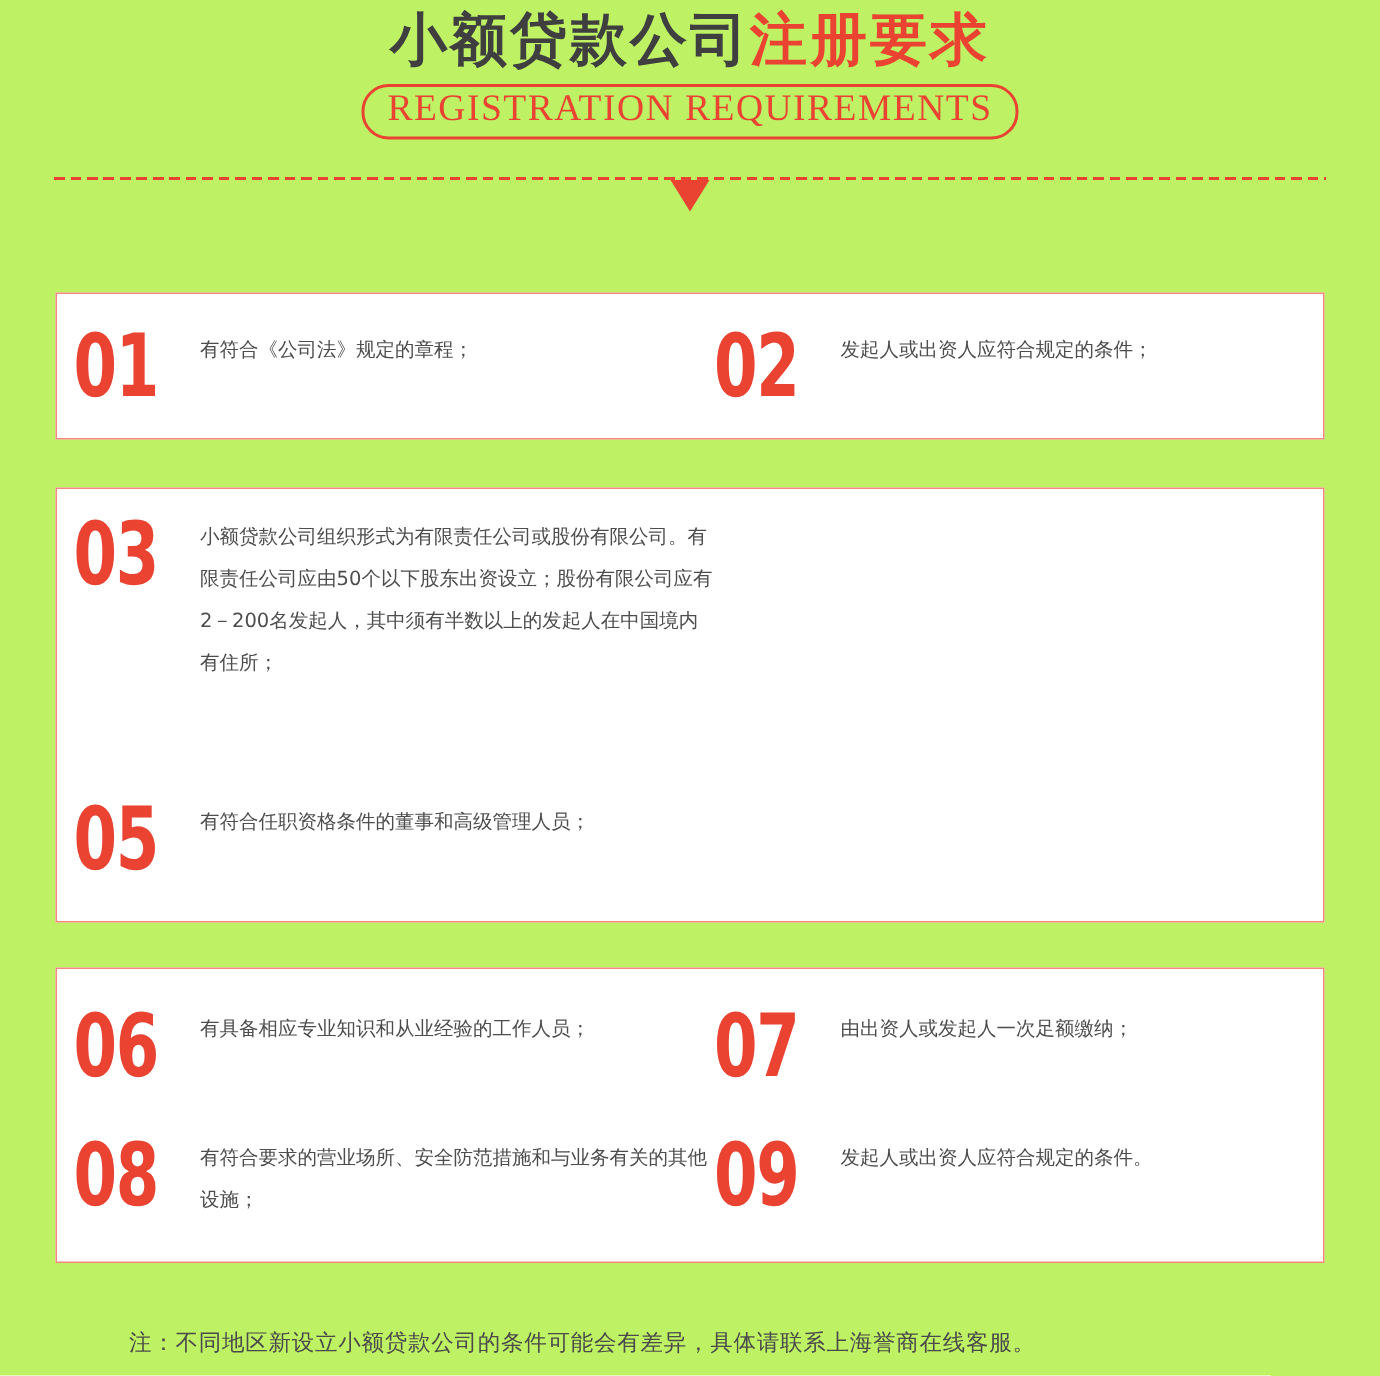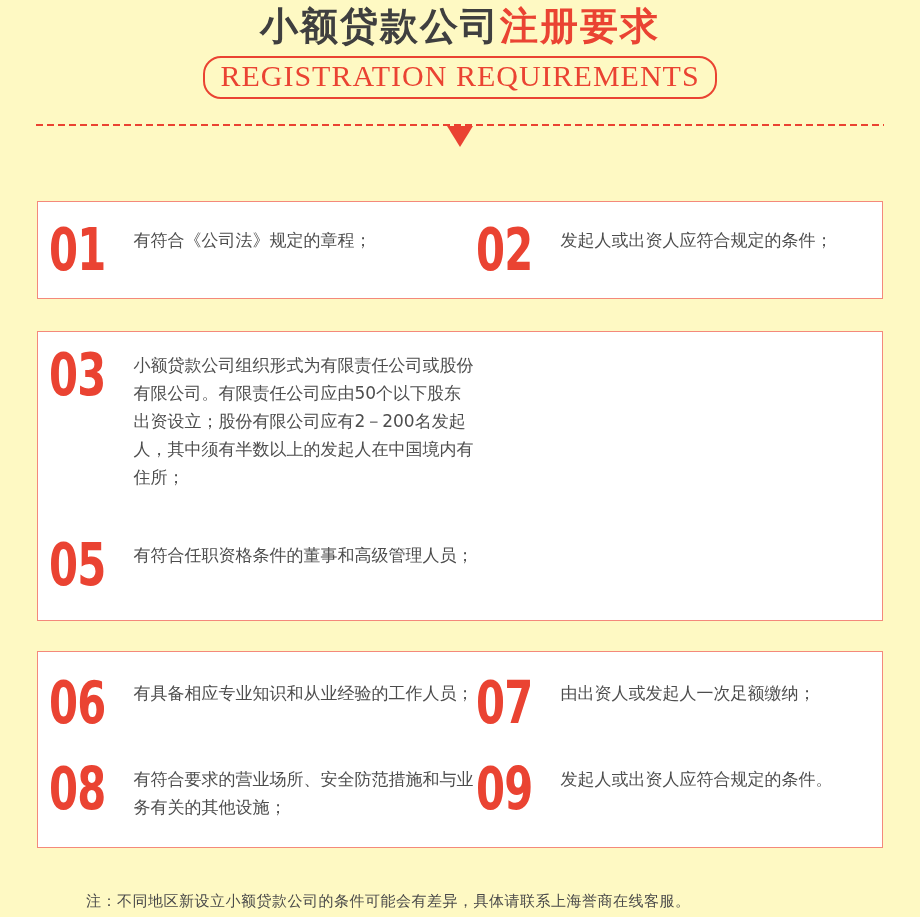--- a/index.html
+++ b/index.html
@@ -3,21 +3,21 @@
 <meta charset="utf-8">
 <style>
   * { box-sizing: border-box; }
   html, body { margin: 0; padding: 0; background: #ffffff; }
   body { font-family: "DejaVu Sans", "Liberation Sans", sans-serif; }
 
   .page {
     position: relative;
     width: 920px;
     height: 917px;
-    background: #fef9c3;
+    background: #bef264;
     overflow: hidden;
   }
 
   
   .title {
     margin: 0;
     padding-top: 5px;
     text-align: center;
     font-size: 38px;
     line-height: 1.12;
@@ -27,21 +27,21 @@
   .t-dark { color: #3f3f3f; }
   .t-red  { color: #ea4332; }
 
   .badge-wrap { text-align: center; margin-top: 8px; }
   .badge {
     display: inline-block;
     border: 2px solid #ea4332;
     border-radius: 18px;
     padding: 1px 15px 4px;
     font-family: "Liberation Serif", "DejaVu Serif", serif;
-    font-size: 30px;
+    font-size: 25px;
     color: #ea4332;
     letter-spacing: 1px;
     white-space: nowrap;
   }
 
   
   .divider { position: relative; margin: 25px 36px 0; height: 24px; }
   .divider::before {
     content: "";
     position: absolute; left: 0; right: 0; top: 0; height: 2px;
@@ -100,21 +100,21 @@
     font-weight: 800;
     color: #ea4332;
     letter-spacing: -0.02em;
     transform: scaleX(0.72);
     transform-origin: left center;
     white-space: nowrap;
   }
   .txt {
     margin: 5px 0 0 6px;
     width: 352px;
-    font-size: 17px;
+    font-size: 13px;
     line-height: 28px;
     color: #4d4d4d;
   }
   .col-right .txt { width: 351px; }
 
   
   .note {
     margin: 44px 0 0 86px;
     font-size: 15px;
     color: #4a4a4a;

